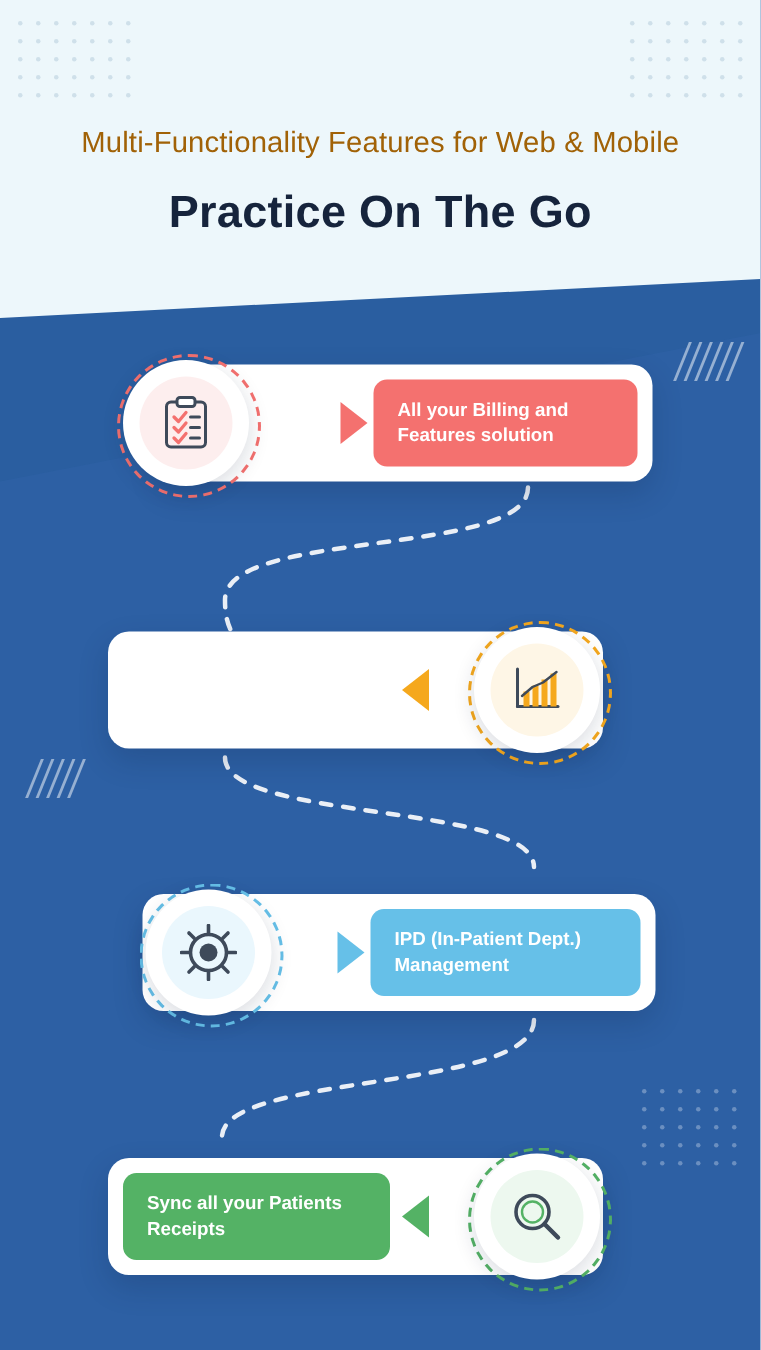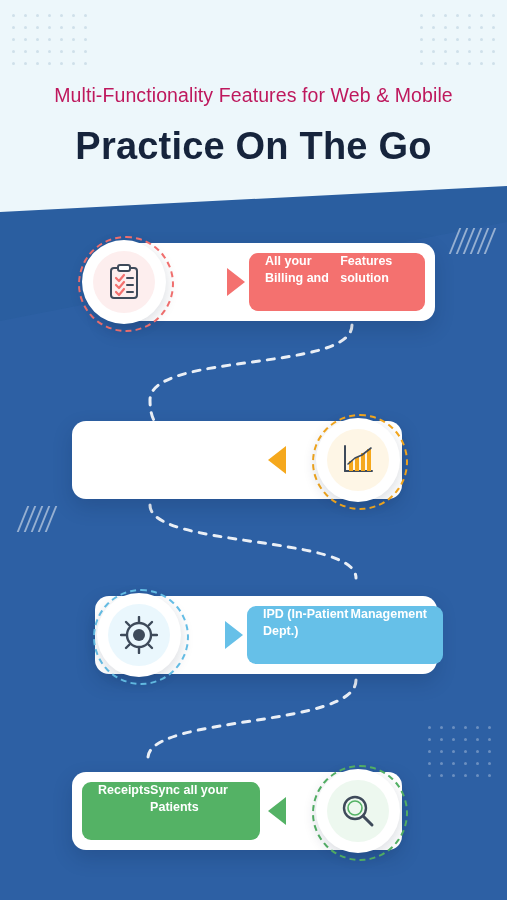--- a/index.html
+++ b/index.html
@@ -49,27 +49,27 @@
   .dots-br i { background: #6b8fc0; }
 
   .title-wrap {
     position: absolute;
     left: 0; top: 84px;
     width: 507px;
     text-align: center;
   }
   .title-sub {
     font-size: 19.5px;
-    color: #be185d;
+    color: #a16207;
     letter-spacing: .1px;
     font-weight: 400;
   }
   .title-main {
     margin-top: 18px;
-    font-size: 38px;
+    font-size: 30px;
     font-weight: bold;
     color: #16243c;
     letter-spacing: .2px;
   }
 
   
   .blue-bg {
     position: absolute;
     left: 0; top: 186px;
     width: 507px;
@@ -116,32 +116,32 @@
   .card-3 { left:  95px; top: 596px; width: 342px; }
   .card-4 { left:  72px; top: 772px; width: 330px; }
 
   
   .pill {
     position: absolute;
     top: 10px;
     height: 58px;
     border-radius: 9px;
     display: flex;
-    flex-direction: row;
+    flex-direction: column;
     justify-content: center;
     padding: 0 16px;
     box-sizing: border-box;
     color: #ffffff;
     font-size: 12.5px;
     line-height: 17px;
     font-weight: bold;
   }
   .pill-1 { left: 144px; width: 176px; background: #f4716f; }
   .pill-2 { left: 10px;  width: 178px; background: #f5a81d; }
-  .pill-3 { left: 152px; width: 196px; background: #66c0e8; }
+  .pill-3 { left: 152px; width: 180px; background: #66c0e8; }
   .pill-4 { left: 10px;  width: 178px; background: #54b265; }
 
   
   .tri {
     position: absolute;
     width: 0; height: 0;
     border-top: 14px solid transparent;
     border-bottom: 14px solid transparent;
   }
   .tri-right { border-left: 18px solid currentColor; }
@@ -410,22 +410,22 @@
           <line x1="28.5" y1="9.5" x2="32" y2="6"></line>
         </g>
         <circle cx="19" cy="19" r="12" fill="none" stroke="#3e4a5a" stroke-width="2.4"></circle>
         <circle cx="19" cy="19" r="6" fill="#3e4a5a"></circle>
       </svg>
     </div>
   </div>
 
   <div class="card card-4">
     <div class="pill pill-4">
+      <span>Sync all your Patients</span>
       <span>Receipts</span>
-      <span>Sync all your Patients</span>
     </div>
     <div class="tri tri-left tri-4"></div>
   </div>
   <div class="ring-dashed rg-4"></div>
   <div class="icon-circle ic-4">
     <div class="icon-inner icon-glow-4">
       <svg width="34" height="34" viewBox="0 0 34 34">
         <circle cx="14" cy="14" r="11" fill="none" stroke="#3e4a5a" stroke-width="2.4"></circle>
         <circle cx="14" cy="14" r="7" fill="none" stroke="#54b265" stroke-width="1.6"></circle>
         <line x1="22" y1="22" x2="31" y2="31" stroke="#3e4a5a" stroke-width="3" stroke-linecap="round"></line>

